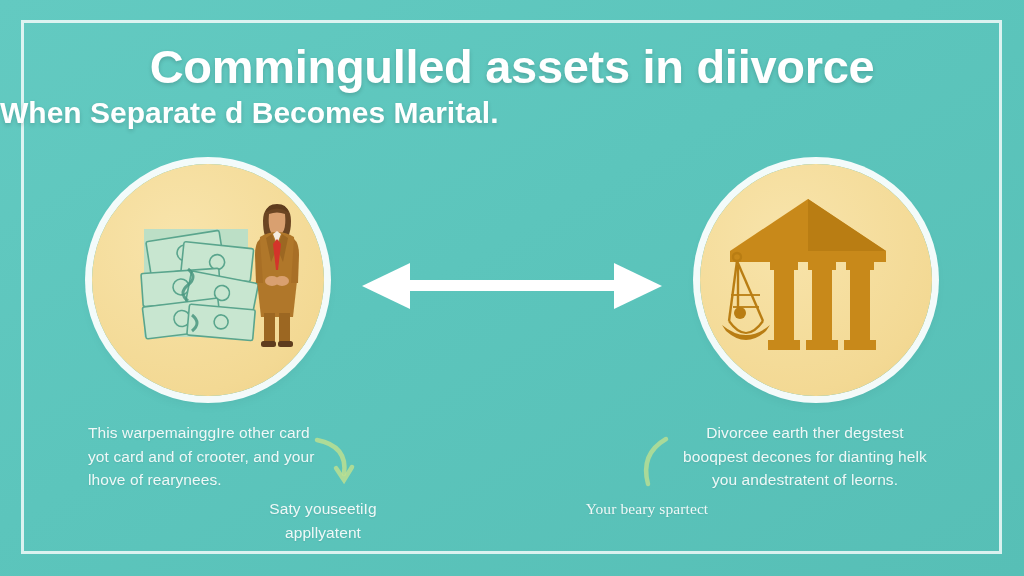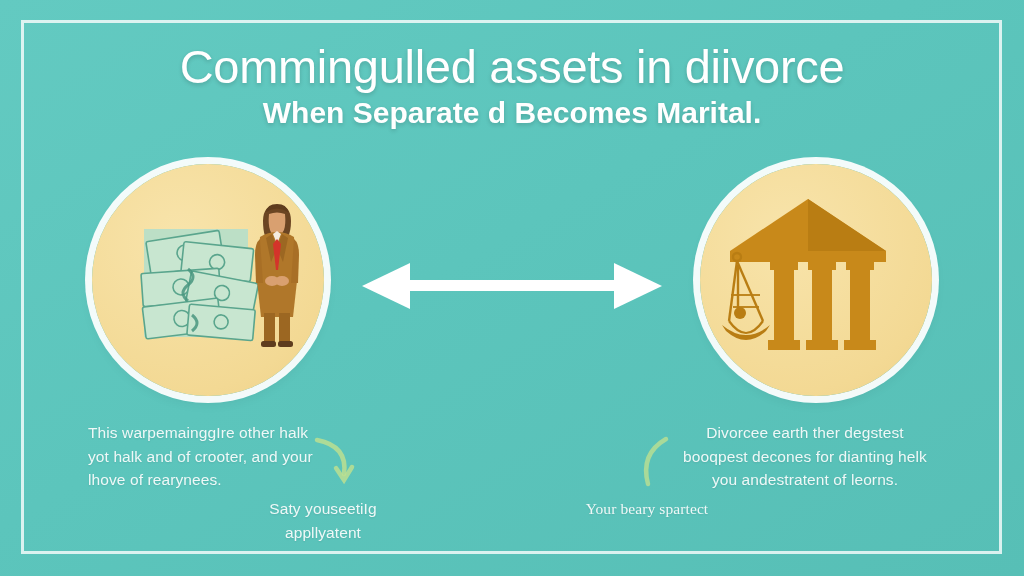--- a/index.html
+++ b/index.html
@@ -32,31 +32,31 @@
 
   
   .title {
     position: absolute;
     left: 0;
     top: 42px;
     width: 1024px;
     text-align: center;
     color: #ffffff;
     font-size: 47px;
-    font-weight: normal;
+    font-weight: bold;
     letter-spacing: -0.3px;
     line-height: 1.06;
     text-shadow: 0 2px 4px rgba(0,0,0,0.17);
   }
   .subtitle {
     position: absolute;
     left: 0;
     top: 96px;
     width: 1024px;
-    text-align: center;
+    text-align: left;
     color: #ffffff;
     font-size: 30px;
     font-weight: bold;
     letter-spacing: 0px;
     text-shadow: 0 2px 4px rgba(0,0,0,0.16);
   }
 
   
   .circle {
     position: absolute;
@@ -245,19 +245,19 @@
 
   <svg class="accent left-arc" width="48" height="52" viewBox="0 0 48 52">
     <path d="M5 4 Q36 10 32 38" fill="none" stroke="#bfe08f" stroke-width="4.5" stroke-linecap="round" opacity="0.82"></path>
     <path d="M24 32 L32 44 L40 31" fill="none" stroke="#bfe08f" stroke-width="4.5" stroke-linecap="round" opacity="0.82"></path>
   </svg>
 
   <svg class="accent right-arc" width="40" height="56" viewBox="0 0 40 56">
     <path d="M30 5 Q4 20 12 50" fill="none" stroke="#bfe08f" stroke-width="4.5" stroke-linecap="round" opacity="0.78"></path>
   </svg>
 
-  <div class="body-text l1">This warpemainggIre other halk yot halk and of crooter, and your lhove of rearynees.</div>
+  <div class="body-text l1">This warpemainggIre other card yot card and of crooter, and your lhove of rearynees.</div>
   <div class="body-text r1">Divorcee earth ther degstest booqpest decones for dianting helk you andestratent of leorns.</div>
 
   <div class="body-text l2">Saty youseetiIg appllyatent</div>
   <div class="body-text r2">Your beary spartect</div>
 
 </div>
 
 </body></html>

